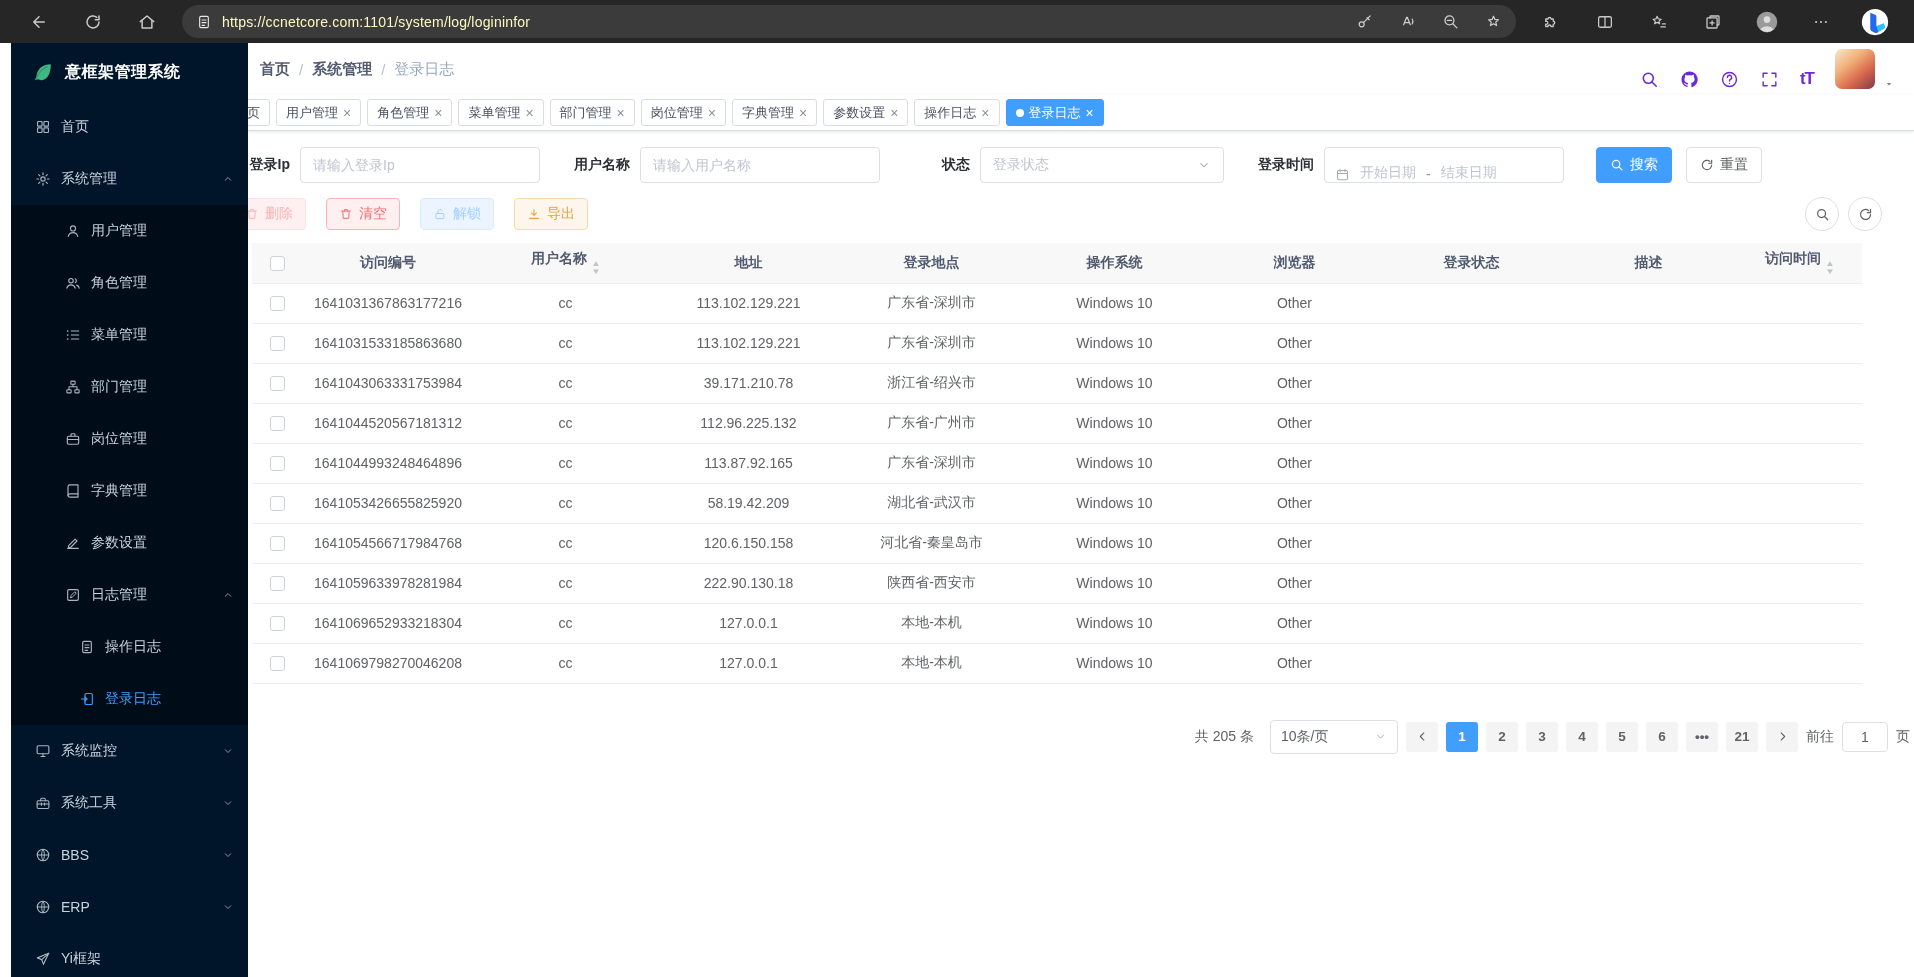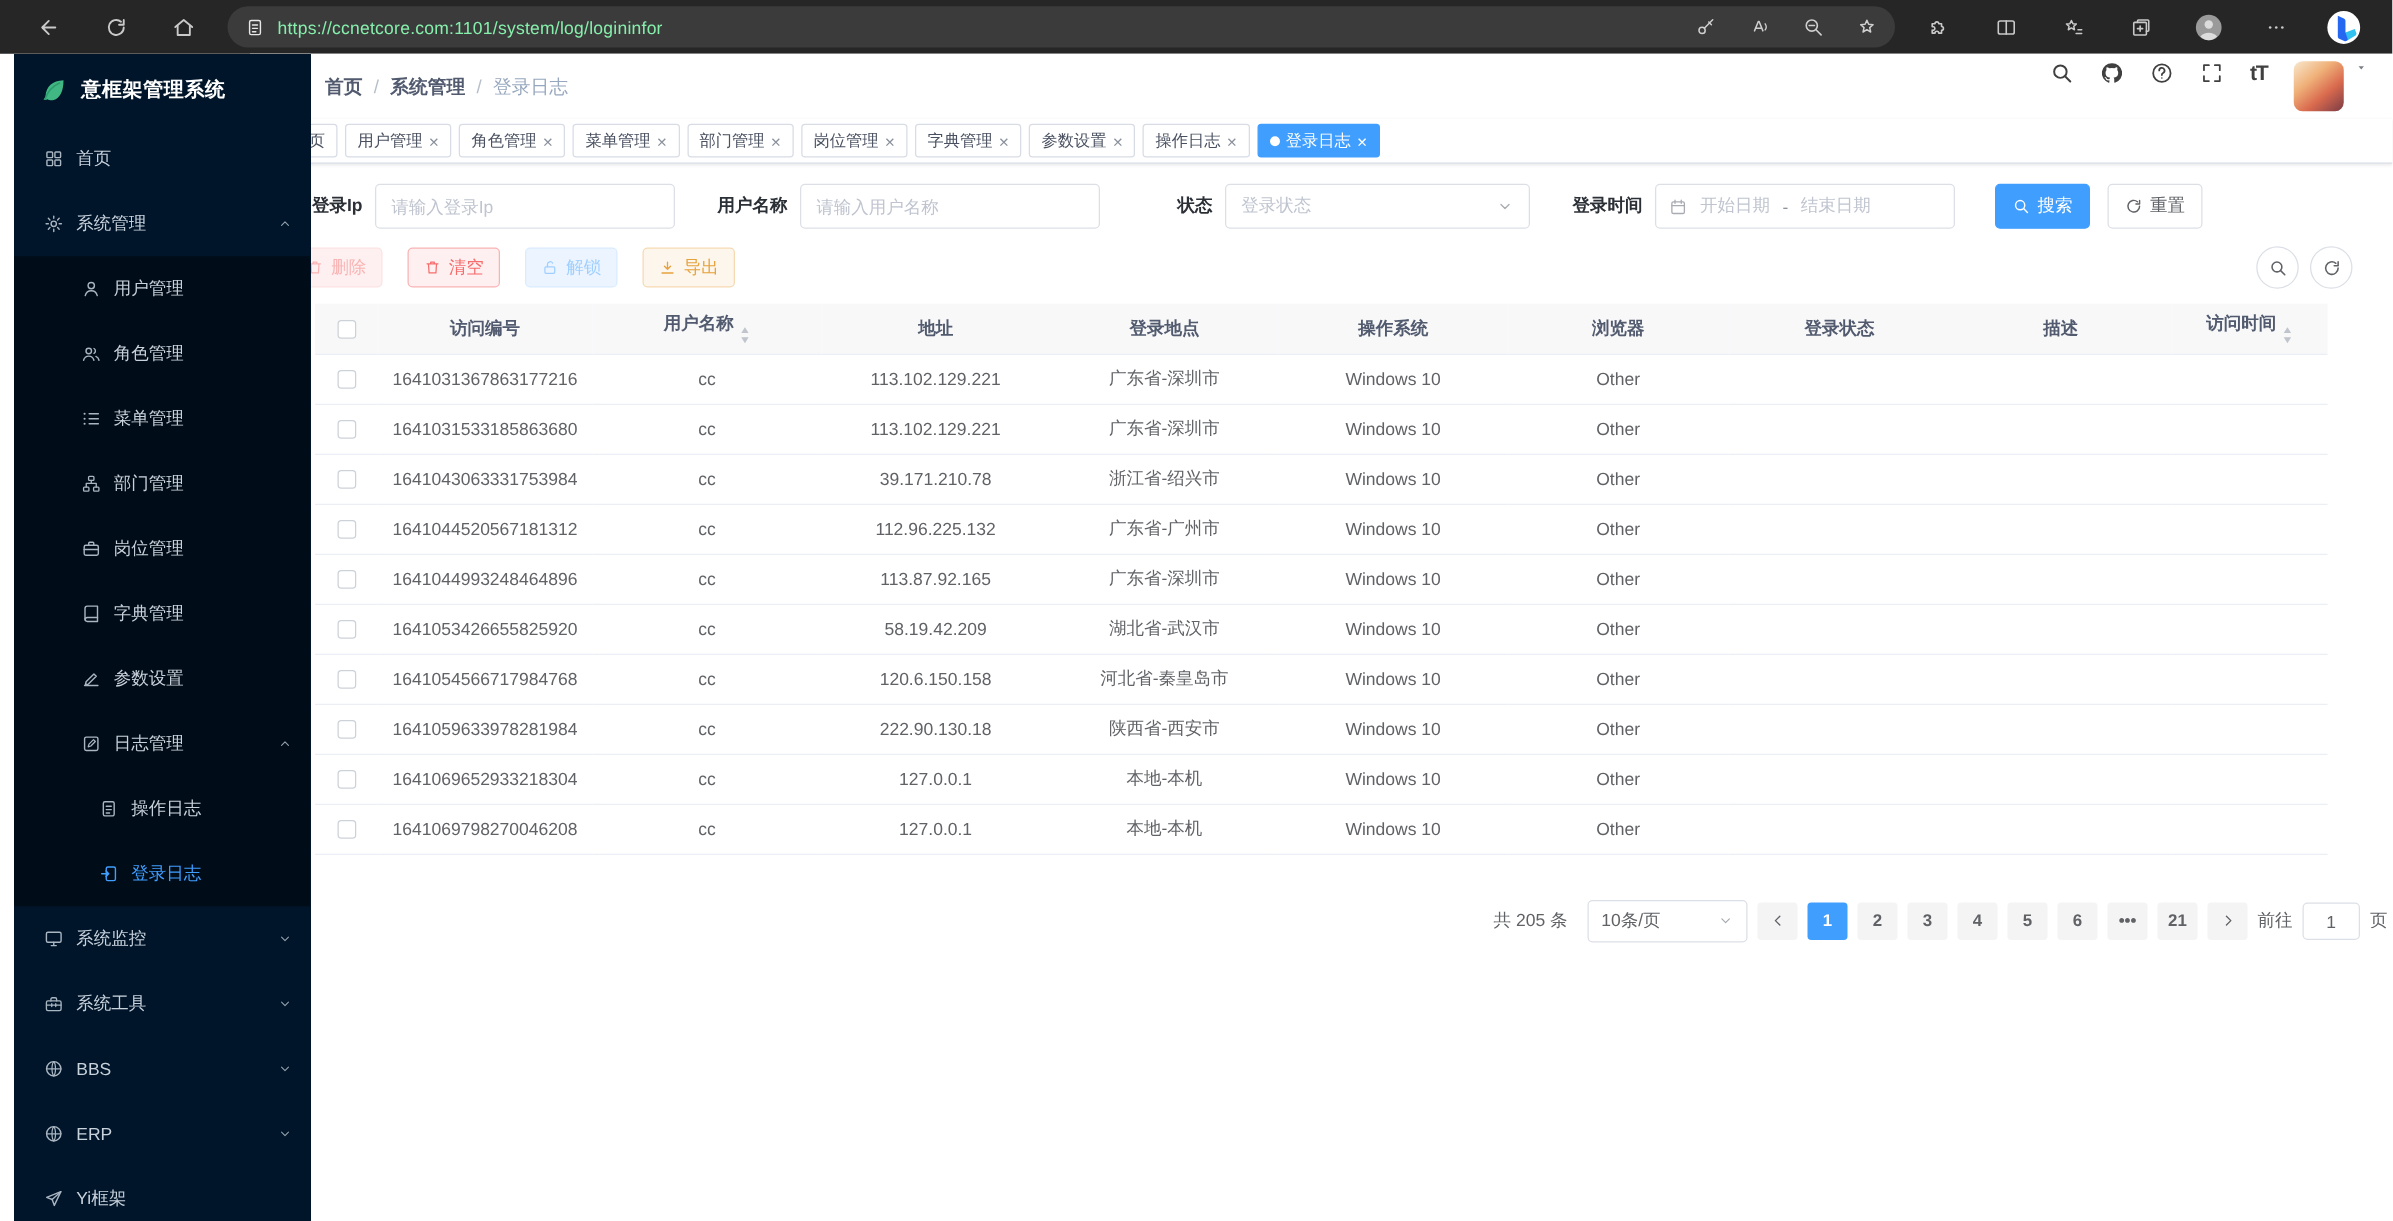--- a/index.html
+++ b/index.html
@@ -5,21 +5,21 @@
   :root{--primary:#409eff}
   *{box-sizing:border-box;margin:0;padding:0}
   html,body{width:1914px;height:977px;overflow:hidden;font-family:"Liberation Sans","DejaVu Sans",sans-serif;background:#fff;color:#303133}
   .icn{display:inline-flex;align-items:center;justify-content:center}
   .icn svg{display:block}
 
   
   .browser{height:43px;background:#262626;display:flex;align-items:center;padding:0 12px;color:#c9c9c9}
   .bicon{width:36px;height:34px;border-radius:7px;display:flex;align-items:center;justify-content:center;font-size:18px;flex:0 0 auto;margin:0 9px;cursor:pointer}
   .urlbar{height:33px;flex:1;background:#3b3b3b;border-radius:17px;display:flex;align-items:center;padding:0 14px;margin:0 8px;color:#e8e8e8;cursor:text}
-  .urlbar .url{margin-left:10px;font-size:14px;letter-spacing:.2px;color:#86efac;white-space:nowrap}
+  .urlbar .url{margin-left:10px;font-size:14px;letter-spacing:.2px;color:#fef9c3;white-space:nowrap}
   .urlbar .sp{flex:1}
   .uicn{font-size:17px;margin-left:26px;color:#cfcfcf;cursor:pointer;display:inline-flex}
 
   
   .sidebar{position:fixed;top:43px;left:11px;bottom:0;width:237px;background:#001529;overflow:hidden;z-index:5}
   .logo{height:58px;display:flex;align-items:center;gap:10px;padding-left:20px}
   .logo .icn{font-size:24px}
   .logo .txt{color:#fff;font-size:16px;font-weight:700;letter-spacing:.5px;white-space:nowrap}
   .side-item{height:52px;display:flex;align-items:center;color:#c8d2dd;font-size:14px;cursor:pointer;position:relative;white-space:nowrap}
   .side-item .icn{font-size:16px;margin-right:10px;color:#a9b5c1}
@@ -30,21 +30,21 @@
   .side-item.active,.side-item.active .icn{color:var(--primary)}
 
   
   .main{margin-left:200px}
   .app-header{height:52px;display:flex;align-items:center;padding:0 20px 0 24px;background:#fff}
   .ham{font-size:20px;color:#5a5e66;cursor:pointer}
   .breadcrumb{display:flex;align-items:center;gap:9px;margin-left:16px;font-size:15px}
   .crumb{color:#515a6e;font-weight:600;cursor:pointer}
   .crumb.current{color:#97a8be;font-weight:400;cursor:default}
   .breadcrumb .sep{color:#b6bfc9}
-  .header-right{margin-left:auto;display:flex;align-items:flex-start;gap:21px;color:#404040}
+  .header-right{margin-left:auto;display:flex;align-items:flex-end;gap:21px;color:#6d28d9}
   .hicn{font-size:19px;cursor:pointer;display:inline-flex}
   .tt{font-size:17px;font-weight:700;letter-spacing:-1px}
   .avatar{width:40px;height:40px;border-radius:7px;cursor:pointer;
     background:linear-gradient(140deg,#f8e8cf 0%,#f0b27a 35%,#d96a4e 65%,#7a3b45 100%)}
   .acaret{font-size:10px;color:#7a7f87;margin-left:-12px;cursor:pointer}
 
   
   .tabs{height:36px;display:flex;align-items:center;gap:6px;padding:0 24px;border-bottom:1px solid #d8dce5;box-shadow:0 1px 3px rgba(0,0,0,.10);background:#fff;white-space:nowrap}
   .tab{height:27px;display:inline-flex;align-items:center;gap:5px;padding:0 9px;border:1px solid #d8dce5;border-radius:3px;background:#fff;color:#495060;font-size:13px;cursor:pointer}
   .tab .x{font-size:14px;line-height:1;color:#8a919c}
@@ -53,21 +53,21 @@
   .tab .dot{width:8px;height:8px;border-radius:50%;background:#fff}
 
   
   .filter{display:flex;align-items:center;padding:16px 32px 0;font-size:14px}
   .f-item{display:flex;align-items:center;margin-right:32px}
   .f-label{min-width:58px;text-align:right;font-weight:700;color:#2b2f36;margin-right:10px;white-space:nowrap}
   .f-input{width:240px;height:36px;border:1px solid #dcdfe6;border-radius:4px;padding:0 12px;font-size:14px;color:#ec4899;outline:none;font-family:inherit}
   .f-input::placeholder{color:#bfc4cf}
   .f-select{width:244px;height:36px;border:1px solid #dcdfe6;border-radius:4px;display:flex;align-items:center;justify-content:space-between;padding:0 12px;color:#bfc4cf;cursor:pointer}
   .f-select .icn{color:#a8abb2;font-size:14px}
-  .f-date{width:240px;height:36px;border:1px solid #dcdfe6;border-radius:4px;display:flex;align-items:center;gap:10px;padding:0 10px;color:#bfc4cf;cursor:pointer}
+  .f-date{width:240px;height:36px;border:1px solid #dcdfe6;border-radius:4px;display:flex;align-items:flex-end;gap:10px;padding:0 10px;color:#bfc4cf;cursor:pointer}
   .f-date .icn{color:#a8abb2;font-size:15px}
   .f-date .dsep{color:#8d939c}
   .btn{display:inline-flex;align-items:center;gap:6px;height:36px;padding:0 13px;border-radius:4px;border:1px solid #dcdfe6;background:#fff;color:#606266;font-size:14px;cursor:pointer;font-family:inherit;white-space:nowrap}
   .btn .icn{font-size:14px}
   .btn.primary{background:var(--primary);border-color:var(--primary);color:#fff}
   .filter .btn + .btn{margin-left:14px}
 
   
   .toolbar{display:flex;align-items:center;padding:14px 32px 0;gap:20px}
   .btn.sm{height:32px;padding:0 12px}

